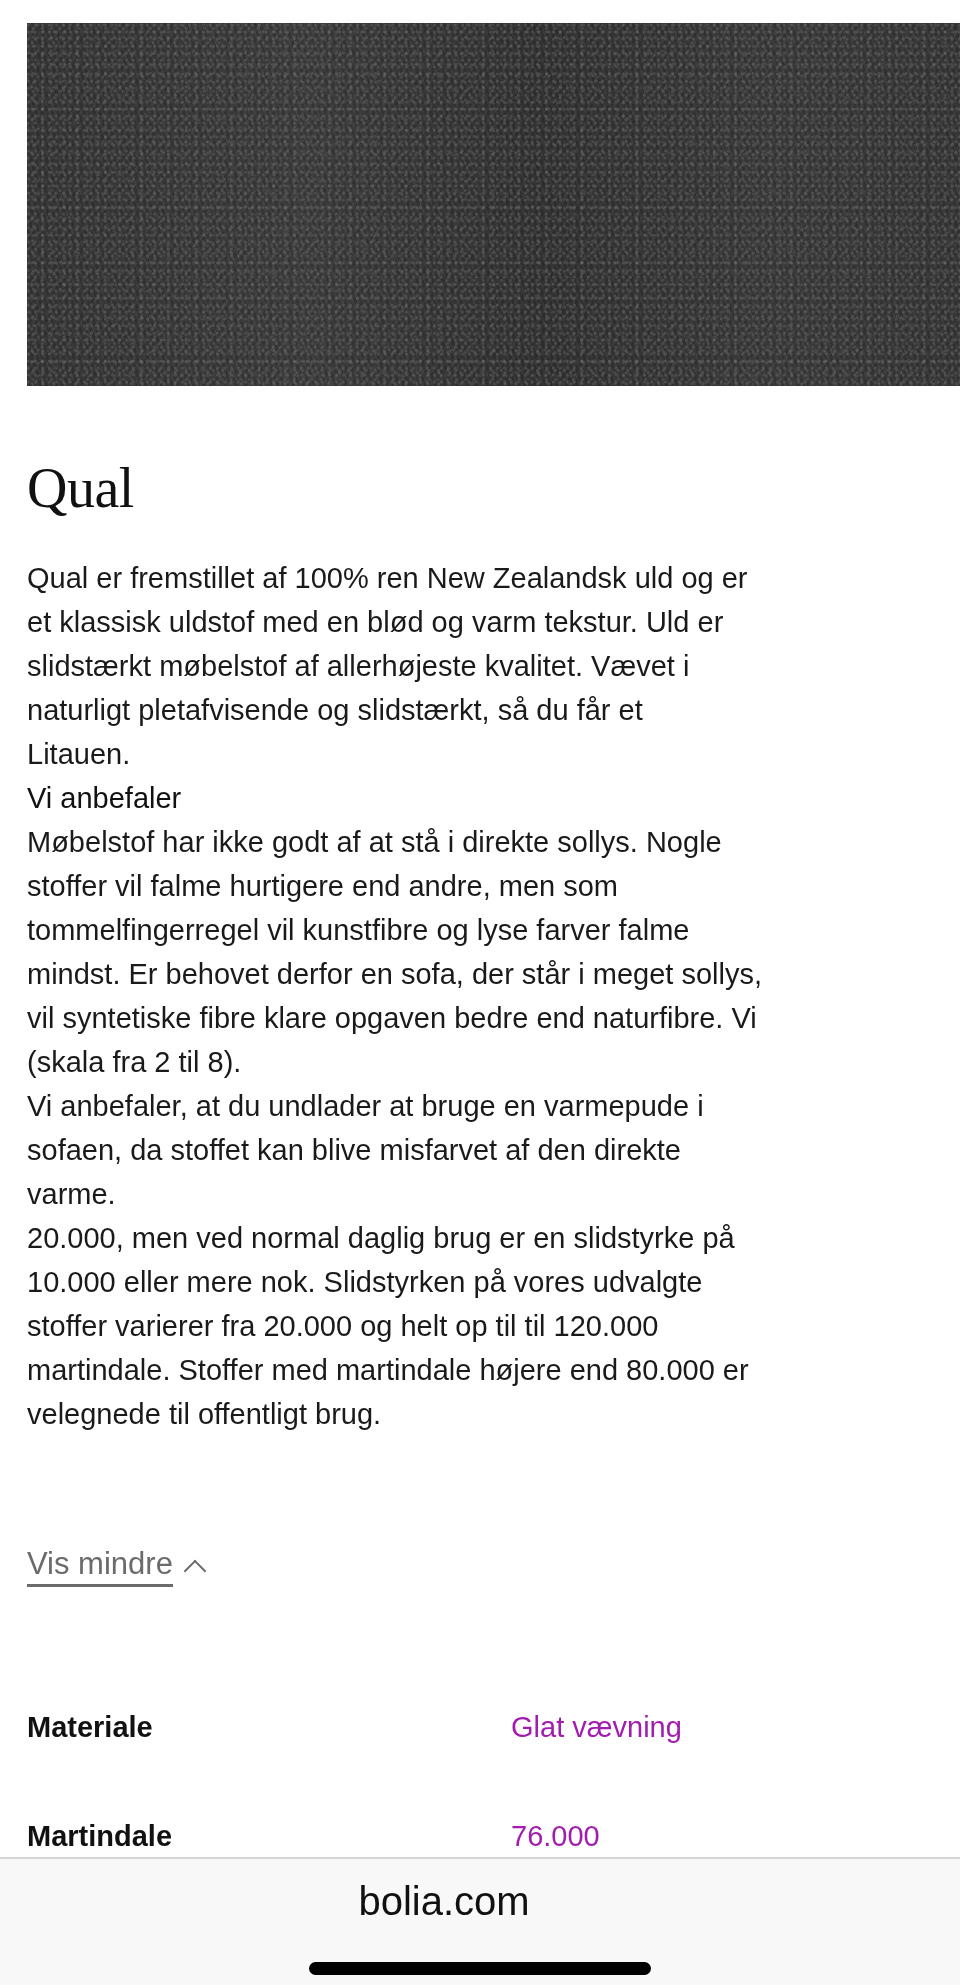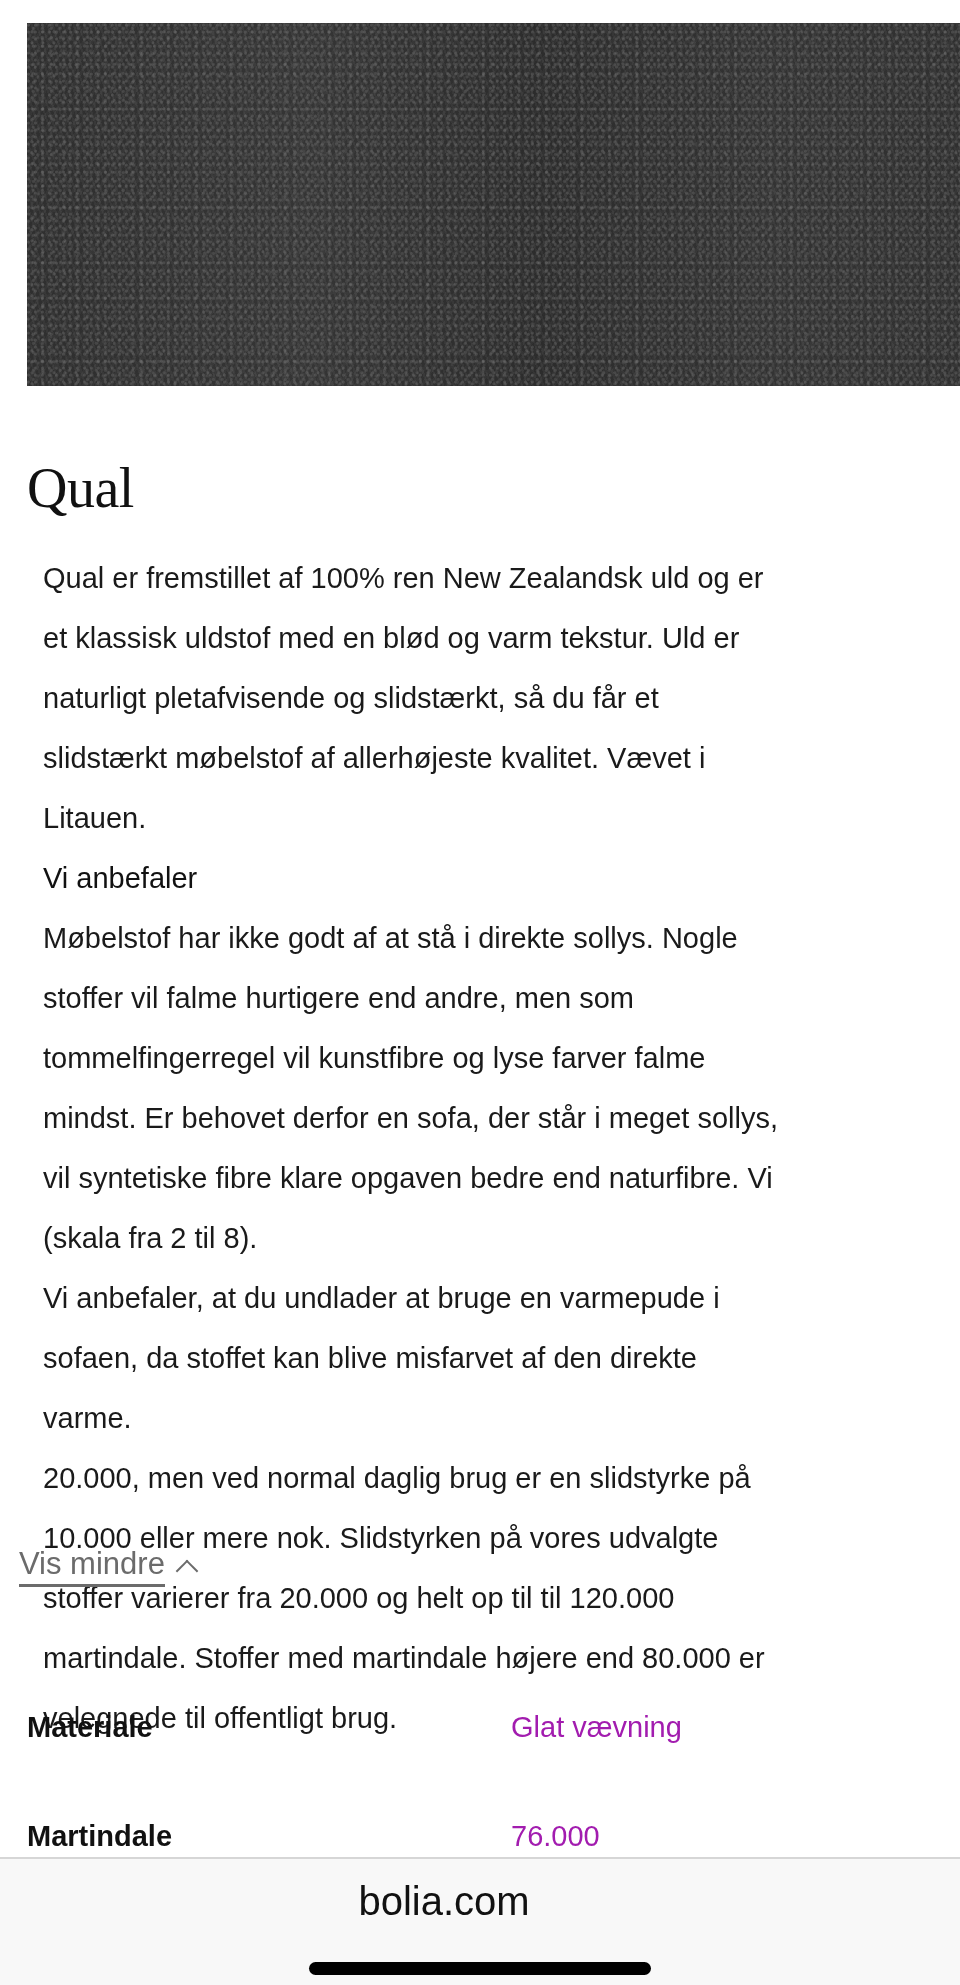--- a/index.html
+++ b/index.html
@@ -48,29 +48,29 @@
       letter-spacing: -0.5px;
     }
     .desc {
       margin-top: 40px;
       font-size: 29px;
       line-height: 44px;
       color: #1a1a1a;
       white-space: nowrap;
     }
     .desc p {
-      margin: 16px;
+      margin: 0;
     }
     .desc .subhead {
       font-weight: 400;
       color: #111;
     }
     .toggle {
       position: absolute;
-      left: 19px;
+      left: 27px;
       top: 1546px;
       display: flex;
       align-items: center;
       gap: 14px;
       cursor: pointer;
     }
     .toggle-label {
       font-size: 31px;
       color: #6b6b6b;
       border-bottom: 3px solid #6b6b6b;
@@ -136,22 +136,22 @@
 <body>
 
 <div class="swatch" role="img" aria-label="Qual fabric swatch - dark grey wool texture"></div>
 
 <div class="content">
   <h1 class="title">Qual</h1>
 
   <div class="desc">
     <p>Qual er fremstillet af 100% ren New Zealandsk uld og er</p>
     <p>et klassisk uldstof med en blød og varm tekstur. Uld er</p>
+    <p>slidstærkt møbelstof af allerhøjeste kvalitet. Vævet i</p>
     <p>naturligt pletafvisende og slidstærkt, så du får et</p>
-    <p>slidstærkt møbelstof af allerhøjeste kvalitet. Vævet i</p>
     <p>Litauen.</p>
 
     <p class="subhead">Vi anbefaler</p>
 
     <p>Møbelstof har ikke godt af at stå i direkte sollys. Nogle</p>
     <p>stoffer vil falme hurtigere end andre, men som</p>
     <p>tommelfingerregel vil kunstfibre og lyse farver falme</p>
     <p>mindst. Er behovet derfor en sofa, der står i meget sollys,</p>
     <p>vil syntetiske fibre klare opgaven bedre end naturfibre. Vi</p>
     <p>(skala fra 2 til 8).</p>

